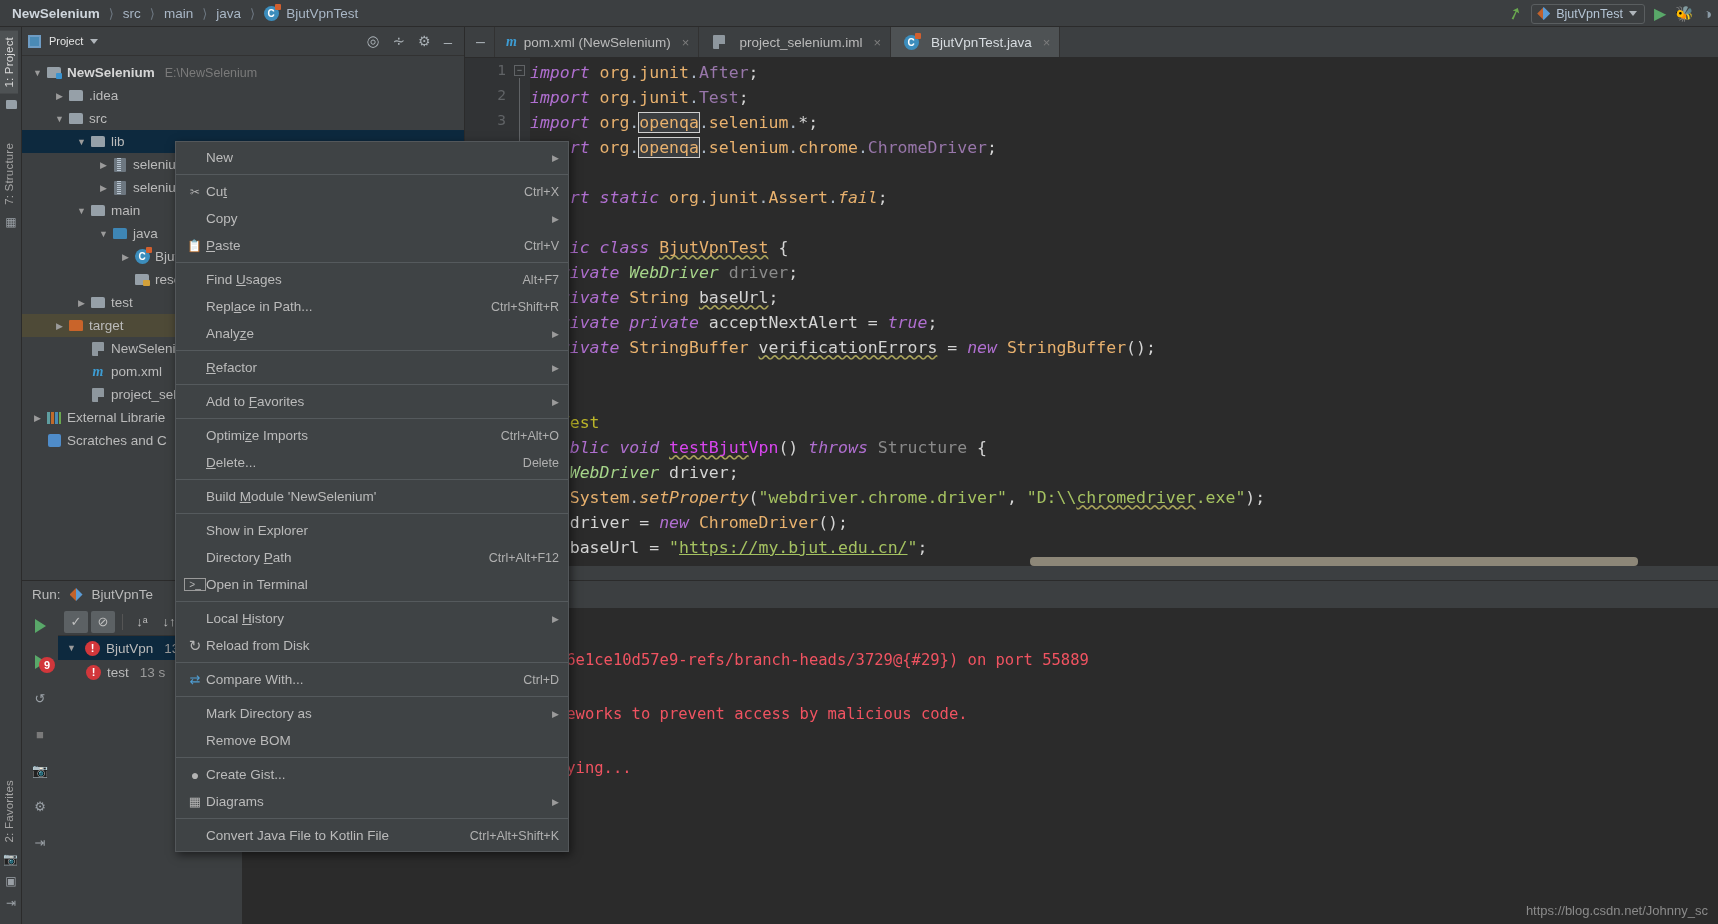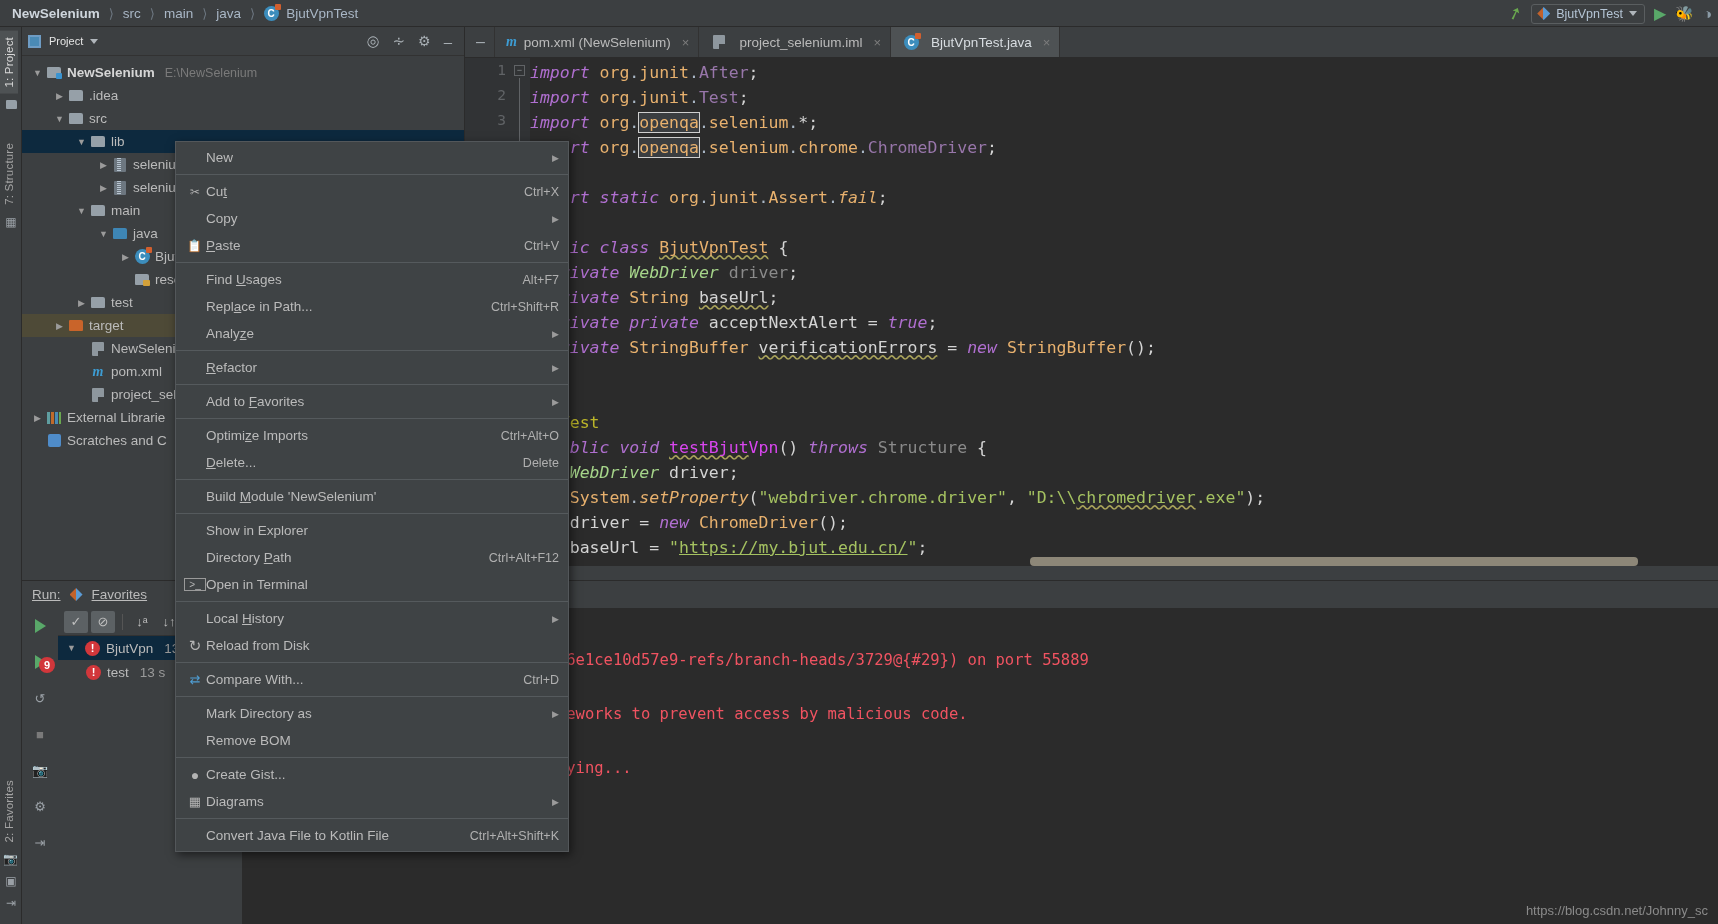--- a/index.html
+++ b/index.html
@@ -128,21 +128,21 @@
   .box-hl { outline:1px solid #cfcfcf; background:#3a3d40; }
   .squig { text-decoration: underline wavy #a9a35a; text-decoration-skip-ink:none; }
   #hscroll { position:absolute; left:565px; bottom:0; width:608px; height:9px; background:#8d8778; border-radius:4px; }
 
   
   #run-panel {
     position:absolute; left:22px; top:580px; width:1696px; height:344px;
     background:#3c3f41;
   }
   #run-header { height:28px; display:flex; align-items:center; padding-left:10px; gap:9px; border-top:1px solid #2b2b2b; }
-  .runlabel { color:#bbbbbb; font-size:13.5px;text-decoration:underline; }
+  .runlabel { color:#bbbbbb; font-size:13.5px; }
   .diamond { width:13px;height:13px;background:linear-gradient(90deg,#c1622c 0 6px,#5b9bd5 6px 13px);
     clip-path:polygon(50% 0,100% 50%,50% 100%,0 50%); }
   #run-body { position:absolute; top:28px; left:0; right:0; bottom:0; display:flex; }
   #run-sidebar { width:36px; background:#3c3f41; padding-top:8px; display:flex; flex-direction:column; align-items:center; gap:16px; }
   .run-ico { width:20px;height:20px;display:flex;align-items:center;justify-content:center;color:#9aa0a6;font-size:13px; }
   .play-tri { width:0;height:0;border-left:11px solid #59a869;border-top:7px solid transparent;border-bottom:7px solid transparent; }
   #test-tree { width:185px; background:#3c3f41; border-right:1px solid #2b2b2b; }
   #test-toolbar { height:28px; display:flex; align-items:center; gap:3px; padding-left:6px; border-bottom:1px solid #323232; }
   .tbtn { width:24px;height:22px;display:flex;align-items:center;justify-content:center;color:#c0c0c0;font-size:13px;border-radius:2px; }
   .tbtn.on { background:#5c6164; }
@@ -415,21 +415,21 @@
     <span class="plain">driver = </span><span class="kw">new</span> <span class="id">ChromeDriver</span><span class="plain">();</span>
     <span class="plain">baseUrl = </span><span class="str">"<span style="text-decoration:underline;">https://my.bjut.edu.cn/</span>"</span><span class="plain">;</span>
 </div>
   <div id="hscroll"></div>
 </div>
 
 <div id="run-panel">
   <div id="run-header">
     <span class="runlabel">Run:</span>
     <span class="diamond"></span>
-    <span class="runlabel">Favorites</span>
+    <span class="runlabel">BjutVpnTe</span>
   </div>
 
   <div id="run-body">
     <div id="run-sidebar">
       <span class="run-ico">
           <span class="play-tri"></span>
         </span>
       <span class="run-ico" style="position:relative;">
         <span class="play-tri"></span>
         <span class="err-badge" style="position:absolute;right:-5px;bottom:-1px;width:16px;height:16px;">9</span>

